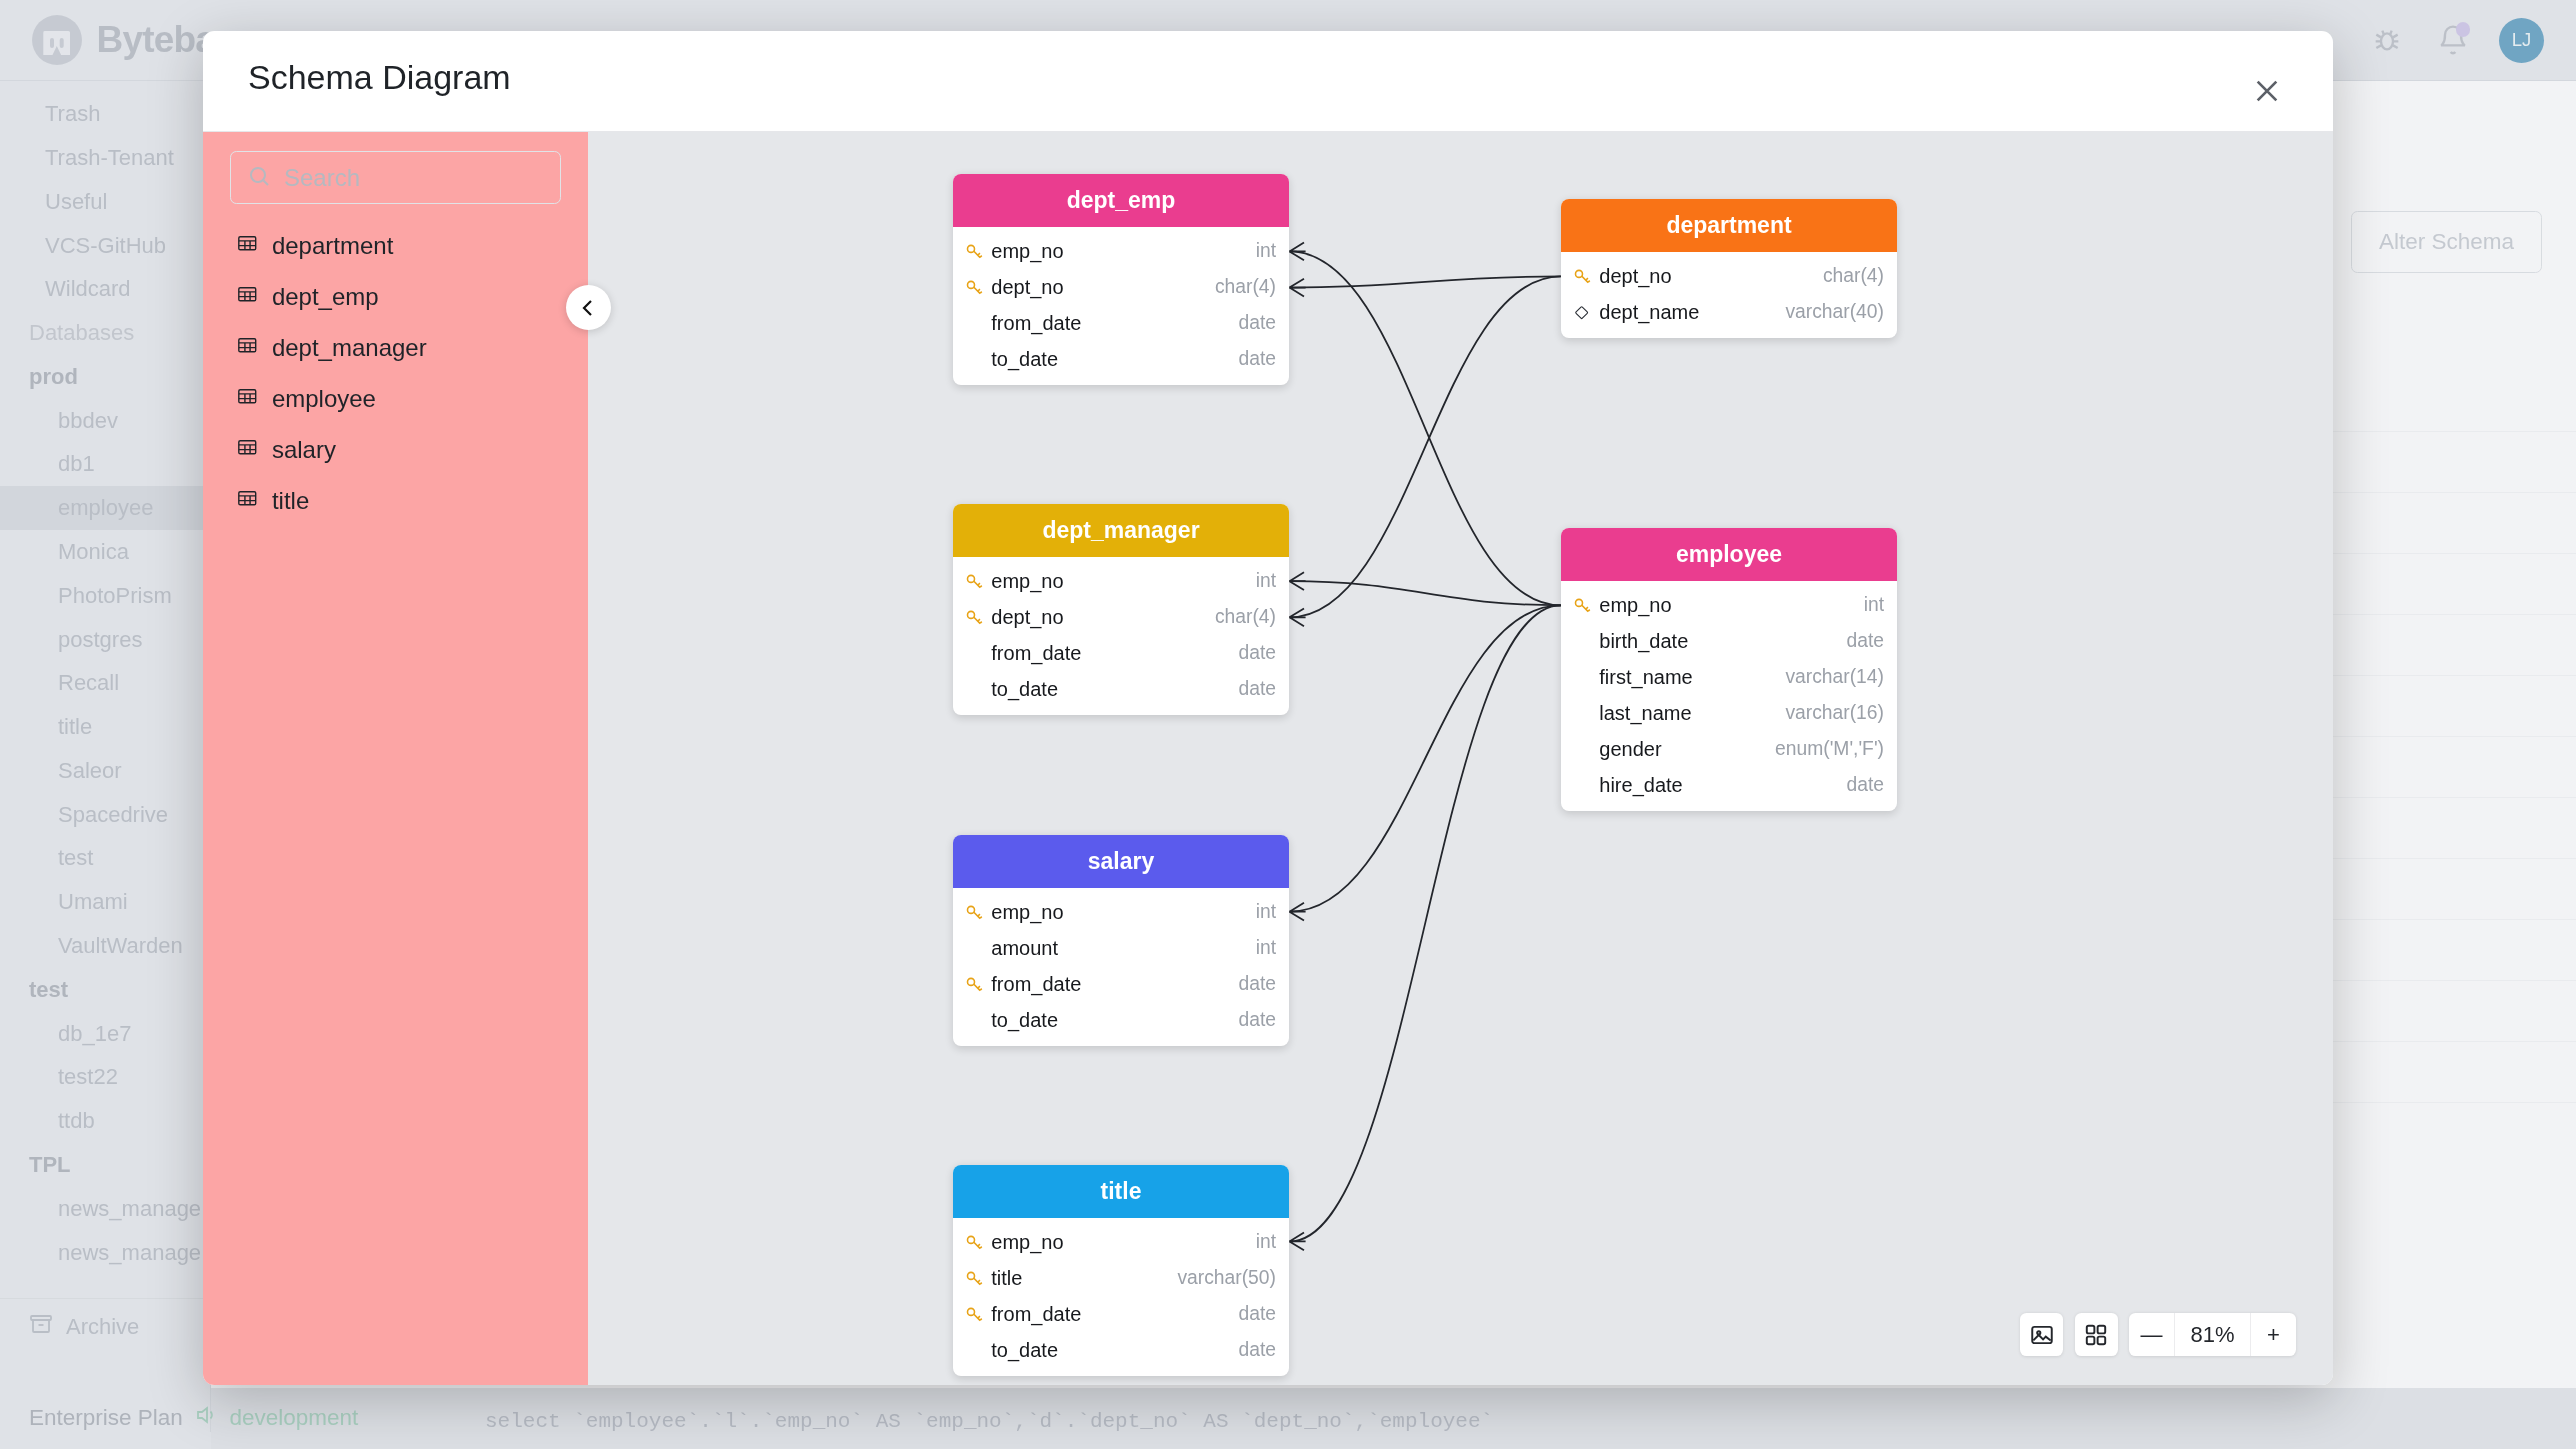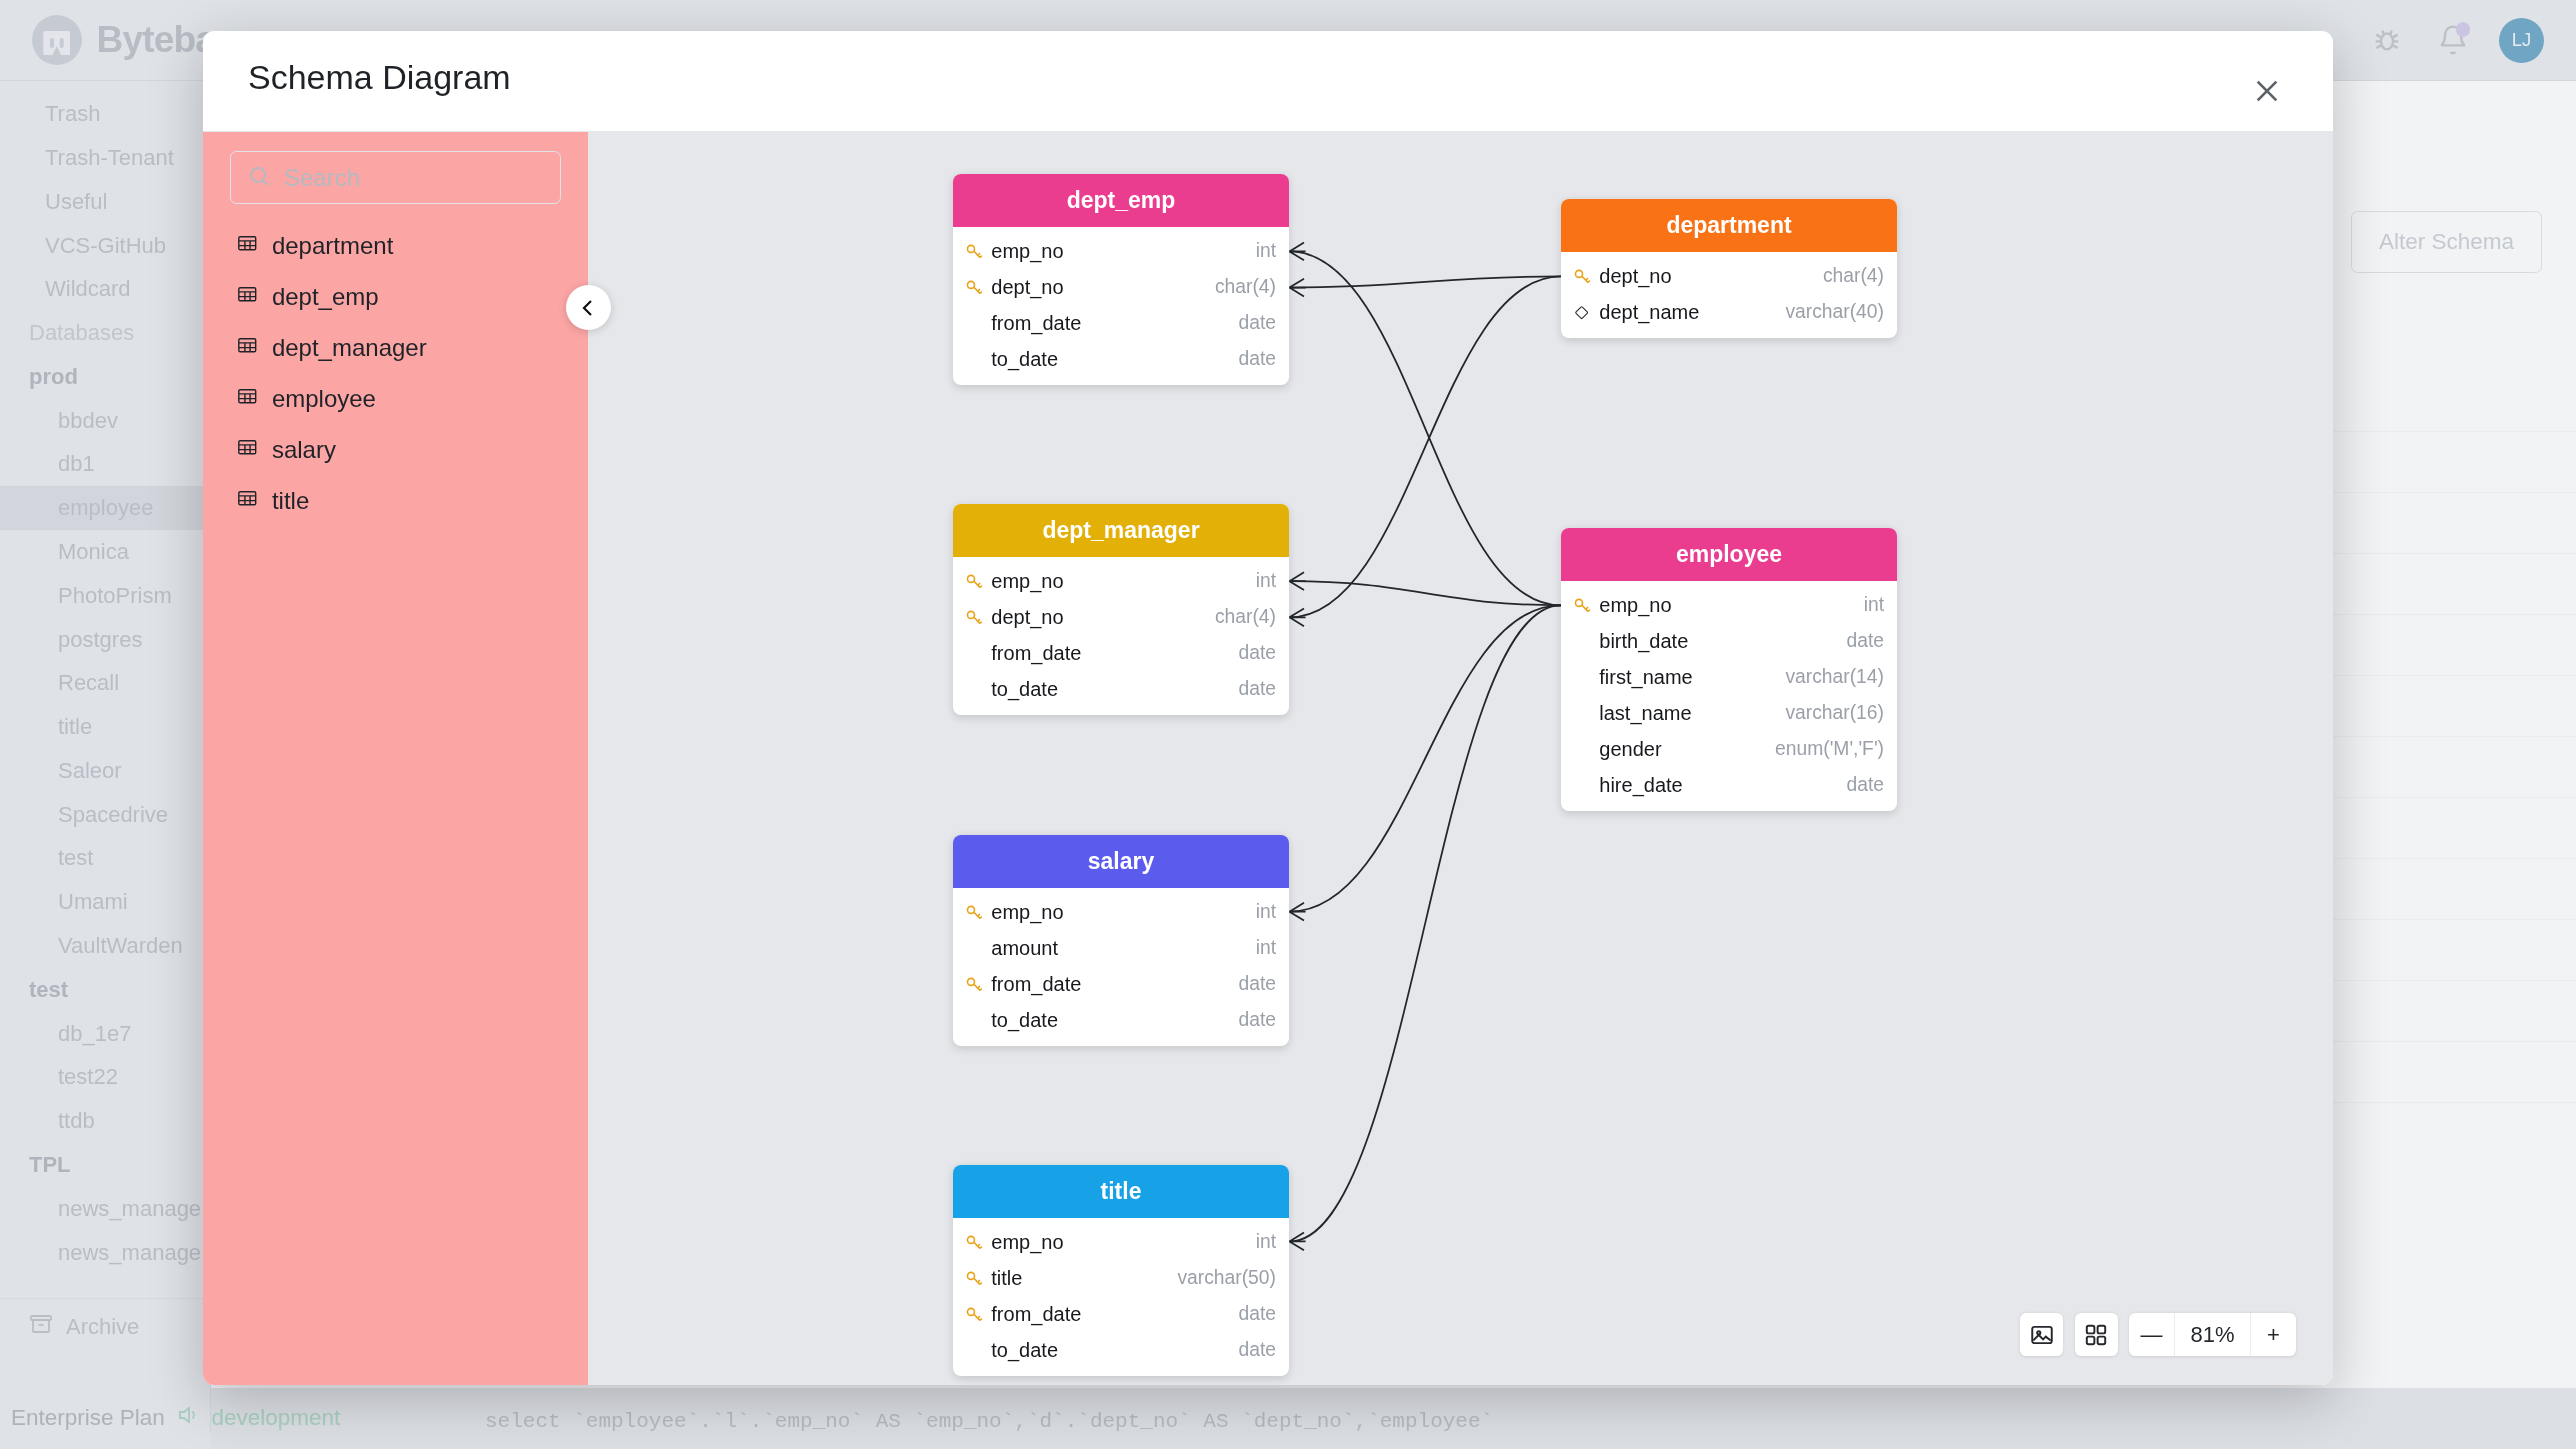--- a/index.html
+++ b/index.html
@@ -63,21 +63,21 @@
   .bg-nav-item.group { padding-left: 29px; font-weight: 700; color: #b0b5bd; }
   .bg-nav-item.section { padding-left: 29px; color: #c2c6cd; }
   .bg-nav-item.active { background: #d2d6dc; }
   .bg-archive {
     position: absolute; bottom: 77px; left: 0; right: 0;
     padding: 13px 0 13px 29px; display: flex; align-items: center; gap: 13px;
     border-top: 0.8px solid #d6dade; color: #b9bec6; font-size: 22px;
   }
   .bg-footer {
     position: absolute; bottom: 0; left: 0; right: 0; height: 63px;
-    display: flex; align-items: center; gap: 11.3px; padding-left: 11px;
+    display: flex; align-items: center; gap: 11.3px; padding-left: 29px;
     font-size: 22.5px; color: #aeb3bb;
   }
   .bg-env { color: #a9cfc0; }
   .bg-alter-btn {
     position: absolute; top: 211px; right: 34px;
     padding: 17px 27px; border: 0.8px solid #d5d9de; border-radius: 6.4px;
     font-size: 22.5px; color: #c0c5cc; opacity: .9;
   }
   .bg-main-panel {
     position: absolute; top: 81px; left: 211px; right: 0; bottom: 0;

